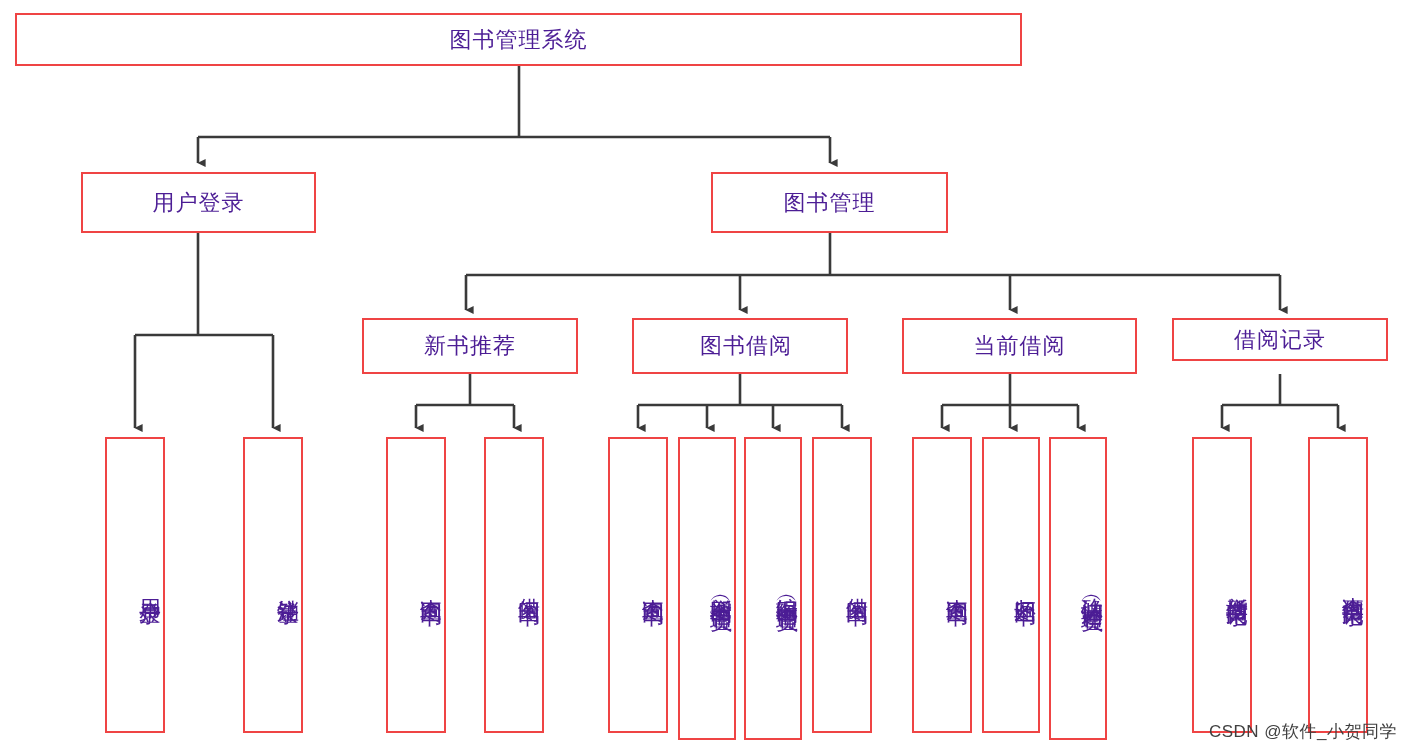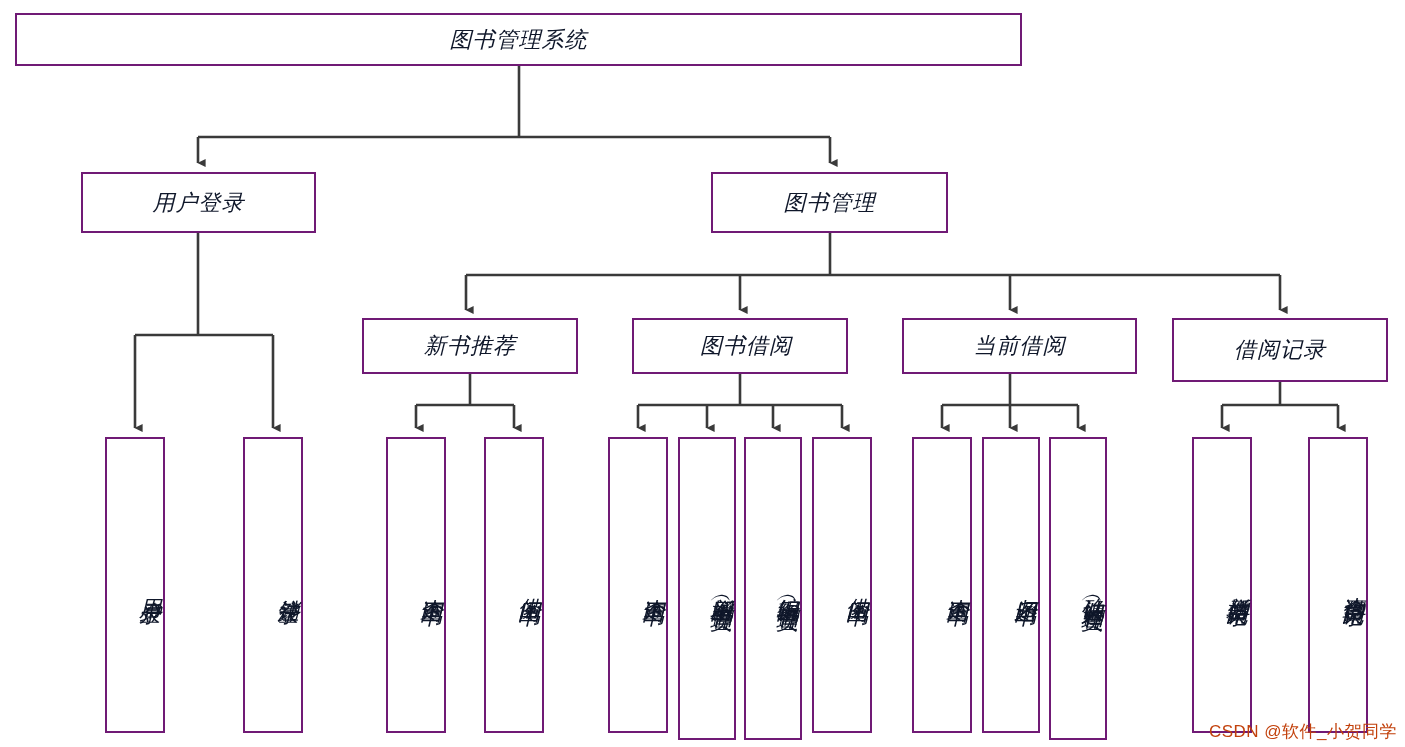--- a/index.html
+++ b/index.html
@@ -23,26 +23,25 @@
     left: 0;
     top: 0;
     width: 1405px;
     height: 747px;
     pointer-events: none;
   }
   .node {
     position: absolute;
     box-sizing: border-box;
     background: #ffffff;
-    border: 2px solid #701a75;
+    border: 2px solid #ef4444;
     display: flex;
     align-items: center;
     justify-content: center;
-    color: #0f172a;
-    font-style: italic;
+    color: #4c1d95;
   }
   .node.horiz {
     font-size: 22px;
     letter-spacing: 1px;
   }
   .node.vert {
     writing-mode: vertical-rl;
     text-orientation: upright;
     font-size: 22px;
     line-height: 1.15;
@@ -54,21 +53,21 @@
   }
   .node .label {
     display: block;
     white-space: nowrap;
   }
   #watermark {
     position: absolute;
     right: 8px;
     bottom: 4px;
     font-size: 17px;
-    color: #c2410c;
+    color: #404040;
     letter-spacing: 0.5px;
     white-space: nowrap;
   }
 </style>
 </head>
 <body>
 
 <div id="diagram-root">
 
   <svg id="edge-layer" viewBox="0 0 1405 747" xmlns="http://www.w3.org/2000/svg">
@@ -135,21 +134,21 @@
 
   <div class="node horiz" style="left:711px; top:172px; width:237px; height:61px;">
     <span class="label">图书管理</span>
   </div>
   <div class="node horiz" style="left:632px; top:318px; width:216px; height:56px;padding-left:12px;">
     <span class="label">图书借阅</span>
   </div>
   <div class="node horiz" style="left:902px; top:318px; width:235px; height:56px;">
     <span class="label">当前借阅</span>
   </div>
-  <div class="node horiz" style="left:1172px; top:318px; width:216px; height:64px;">
+  <div class="node horiz" style="left:1172px; top:318px; width:216px; height:43px;">
     <span class="label">借阅记录</span>
   </div>
 
   <div class="node vert" style="left:105px; top:437px; width:60px; height:296px;">
     <span class="label">用户登录</span>
   </div>
   <div class="node vert" style="left:243px; top:437px; width:60px; height:296px;">
     <span class="label">注销登录</span>
   </div>
 

